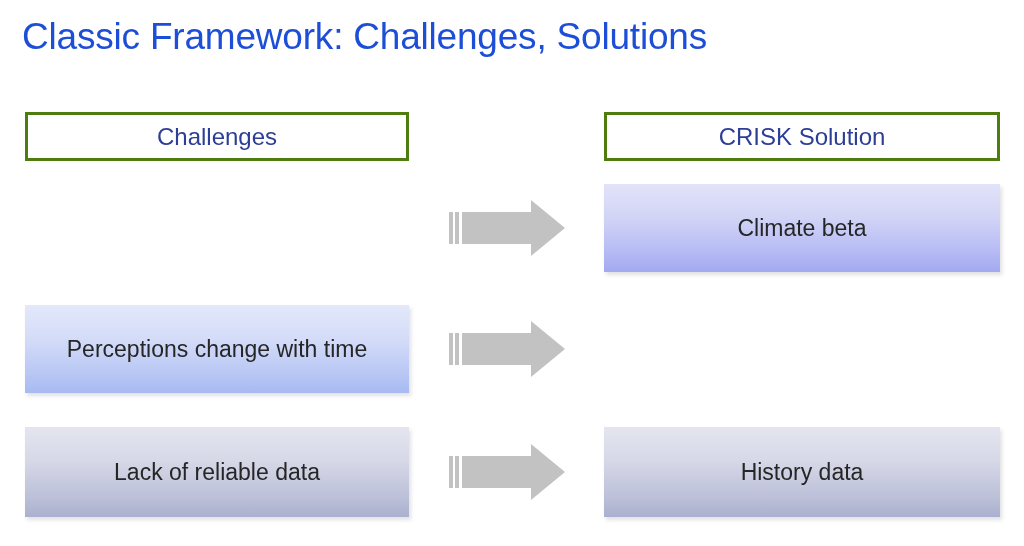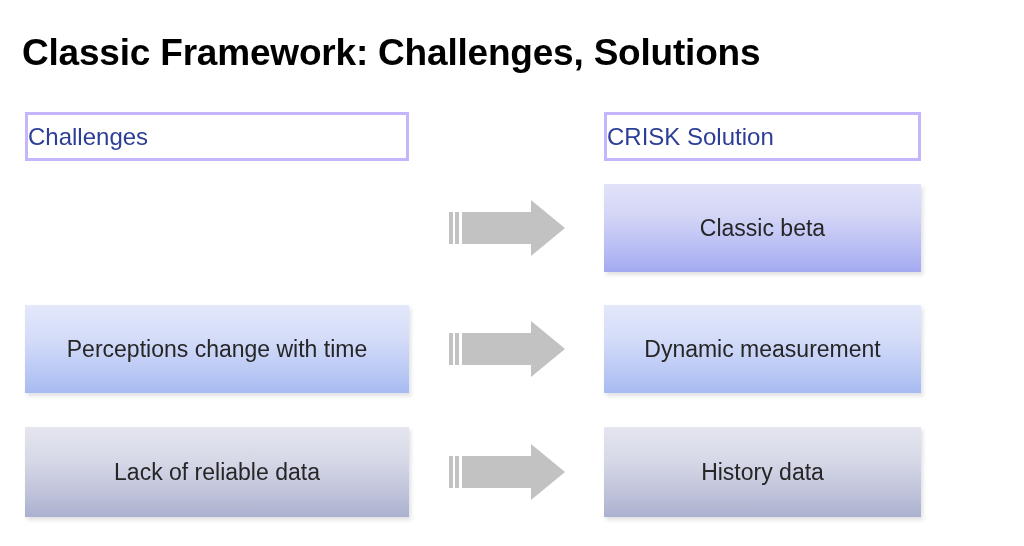--- a/index.html
+++ b/index.html
@@ -23,41 +23,41 @@
   }
 
   
   .slide-title {
     position: absolute;
     left: 22px;
     top: 14px;
     width: 960px;
     font-size: 37px;
     line-height: 46px;
-    font-weight: 700;
-    color: #000000;
+    font-weight: 400;
+    color: #1d4ed8;
     letter-spacing: -0.2px;
     white-space: nowrap;
-    margin-top: 16px;
   }
 
   
   .col-left  { position: absolute; left: 25px;  width: 384px; }
-  .col-right { position: absolute; left: 604px; width: 317px; }
+  .col-right { position: absolute; left: 604px; width: 396px; }
 
   
   .header-box {
     position: absolute;
     top: 112px;
     height: 49px;
     box-sizing: border-box;
     background: #ffffff;
-    border: 3px solid #c4b5fd;
+    border: 3px solid #4d7c0f;
     display: flex;
     align-items: center;
+    justify-content: center;
   }
   .header-box .header-label {
     font-size: 24px;
     line-height: 28px;
     color: #2c3e96;
     font-weight: 400;
   }
 
   
   .box {
@@ -114,35 +114,32 @@
   </div>
 
   <div class="arrow row1">
     <svg viewBox="0 0 116 56" xmlns="http://www.w3.org/2000/svg">
       <rect x="0" y="12" width="4" height="32" fill="#c2c2c2"></rect>
       <rect x="6" y="12" width="4" height="32" fill="#c2c2c2"></rect>
       <path d="M13 12 H82 V0 L116 28 L82 56 V44 H13 Z" fill="#c2c2c2"></path>
     </svg>
   </div>
   <div class="box col-right row1 grad-a">
-    <span class="box-label">Classic beta</span>
+    <span class="box-label">Climate beta</span>
   </div>
 
   <div class="box col-left row2 grad-b">
     <span class="box-label">Perceptions change with time</span>
   </div>
   <div class="arrow row2">
     <svg viewBox="0 0 116 56" xmlns="http://www.w3.org/2000/svg">
       <rect x="0" y="12" width="4" height="32" fill="#c2c2c2"></rect>
       <rect x="6" y="12" width="4" height="32" fill="#c2c2c2"></rect>
       <path d="M13 12 H82 V0 L116 28 L82 56 V44 H13 Z" fill="#c2c2c2"></path>
     </svg>
-  </div>
-  <div class="box col-right row2 grad-b">
-    <span class="box-label">Dynamic measurement</span>
   </div>
 
   <div class="box col-left row3 grad-c">
     <span class="box-label">Lack of reliable data</span>
   </div>
   <div class="arrow row3">
     <svg viewBox="0 0 116 56" xmlns="http://www.w3.org/2000/svg">
       <rect x="0" y="12" width="4" height="32" fill="#c2c2c2"></rect>
       <rect x="6" y="12" width="4" height="32" fill="#c2c2c2"></rect>
       <path d="M13 12 H82 V0 L116 28 L82 56 V44 H13 Z" fill="#c2c2c2"></path>

